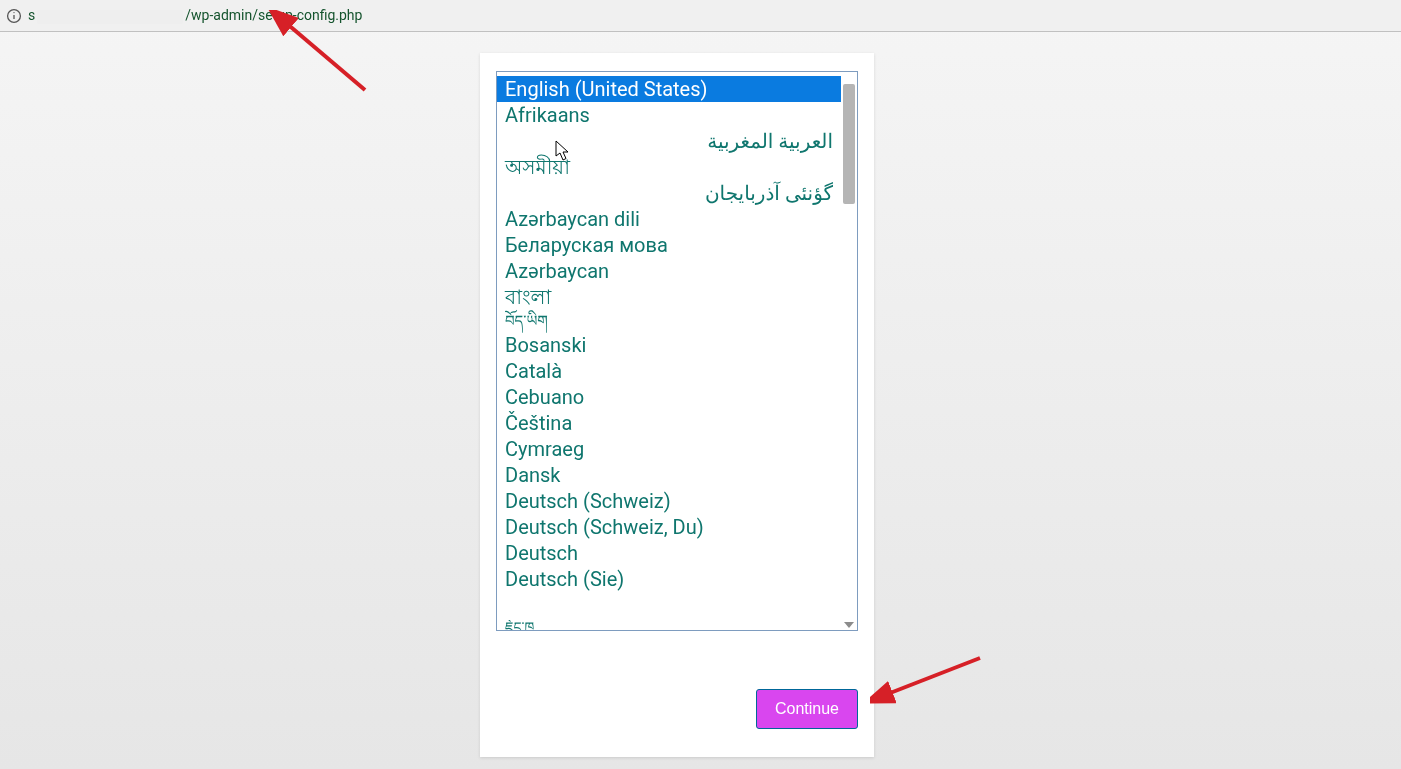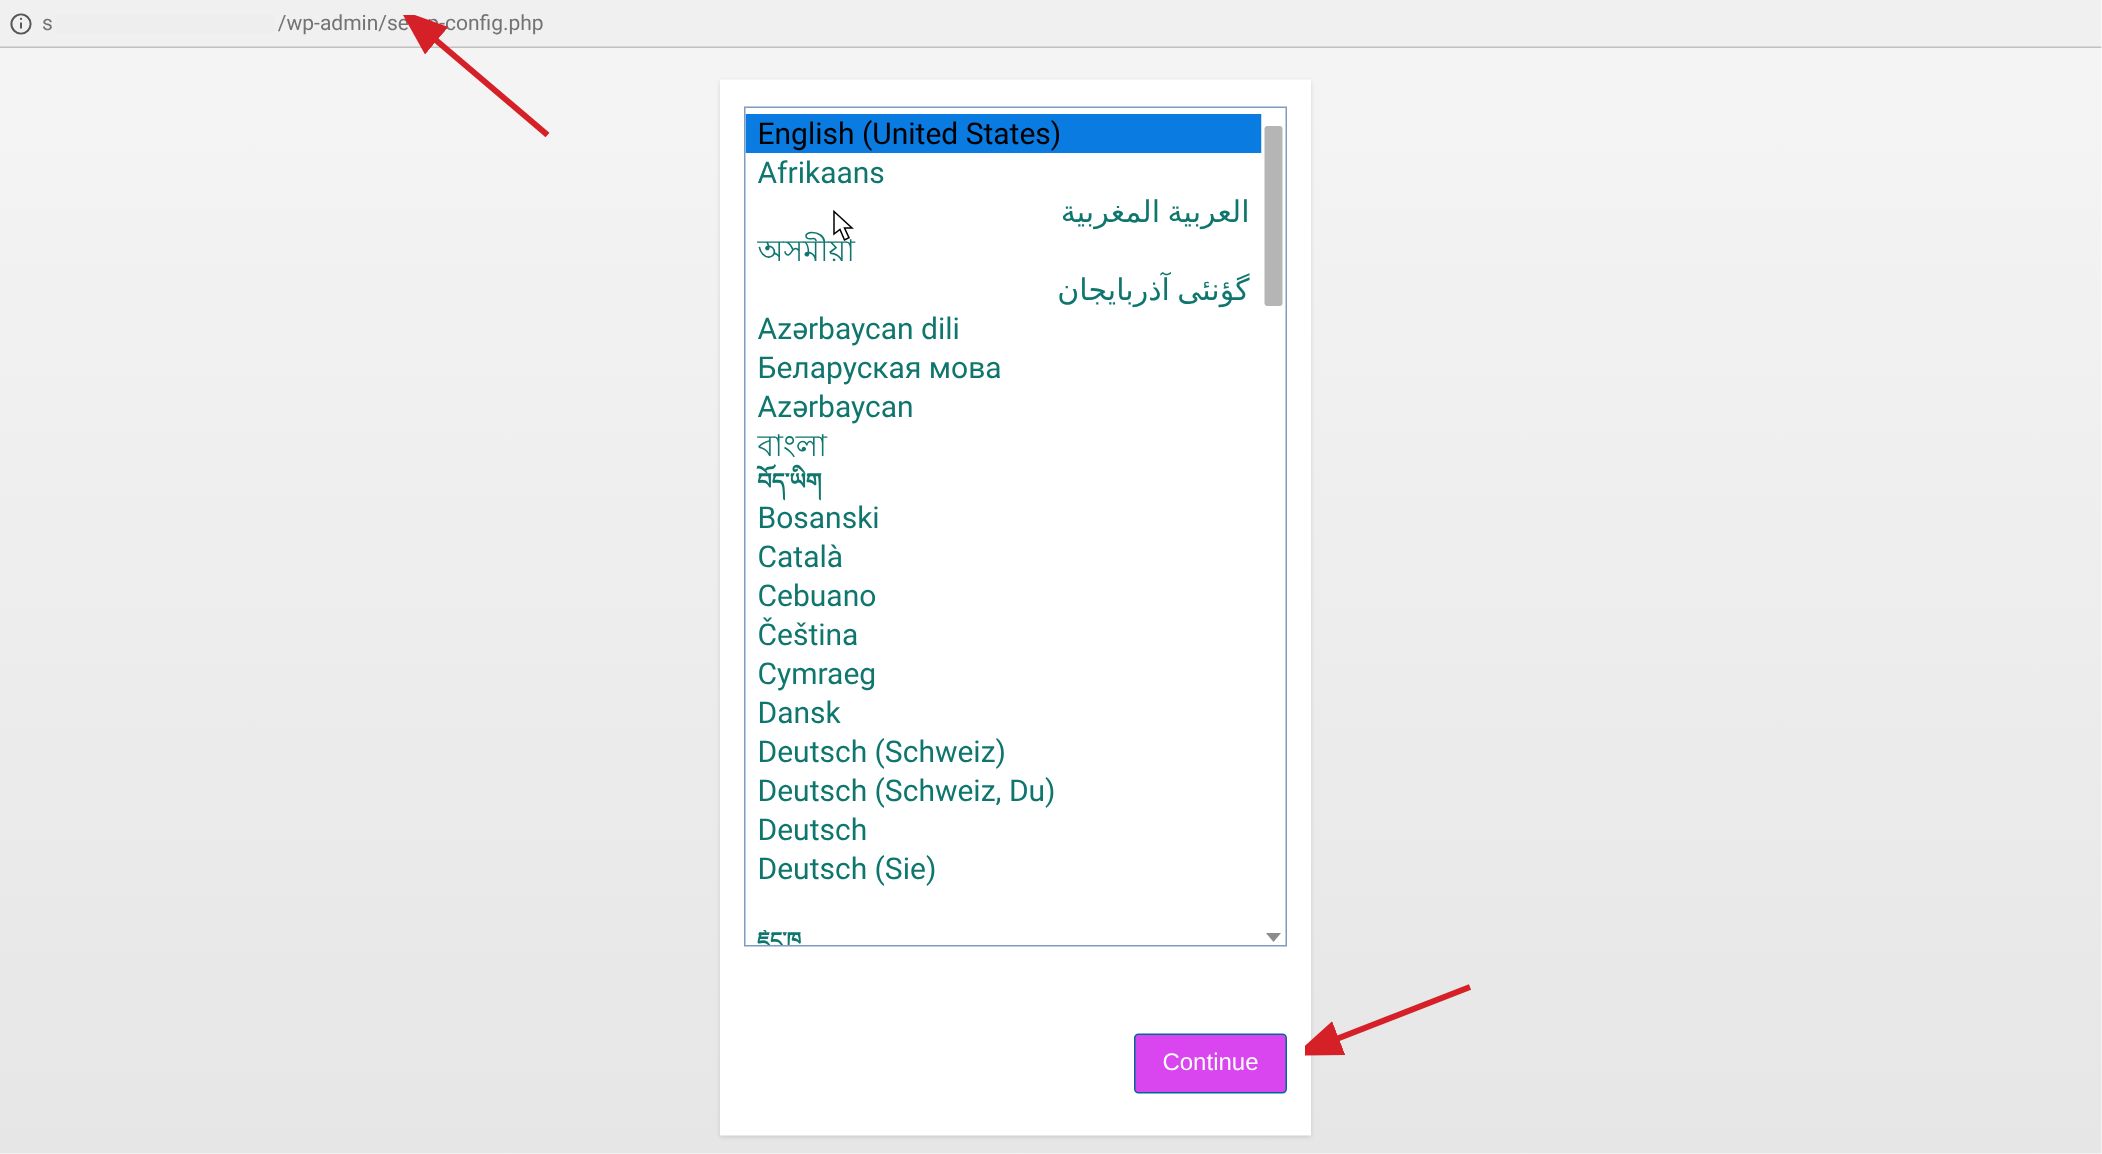--- a/index.html
+++ b/index.html
@@ -34,21 +34,21 @@
     height: 16px;
     display: inline-flex;
     align-items: center;
     justify-content: center;
     margin-right: 6px;
     color: #555;
     flex: 0 0 auto;
   }
   .url {
     font-size: 14px;
-    color: #737373;
+    color: #14532d;
     white-space: nowrap;
   }
   .url-blur {
     display: inline-block;
     width: 146px;
     height: 14px;
     background: #eeeeee;
     vertical-align: middle;
     margin: 0 2px;
     border-radius: 2px;
@@ -84,24 +84,24 @@
   .lang-item {
     font-size: 20px;
     line-height: 26px;
     color: #0f766e;
     padding: 0 8px;
     white-space: nowrap;
     cursor: pointer;
   }
   .lang-item.selected {
     background: #0a7be0;
-    color: #000000;
+    color: #ffffff;
   }
   .lang-item.rtl { direction: rtl; text-align: right; }
-  .lang-item.small { font-size: 15px; line-height: 22px; font-weight: bold; }
+  .lang-item.small { font-size: 15px; line-height: 22px; }
   .lang-item.partial { height: 10px; overflow: hidden; line-height: 14px; font-size: 14px; margin-top: 28px; }
 
   
   .scrollbar {
     position: absolute;
     top: 2px;
     right: 2px;
     bottom: 2px;
     width: 12px;
   }

